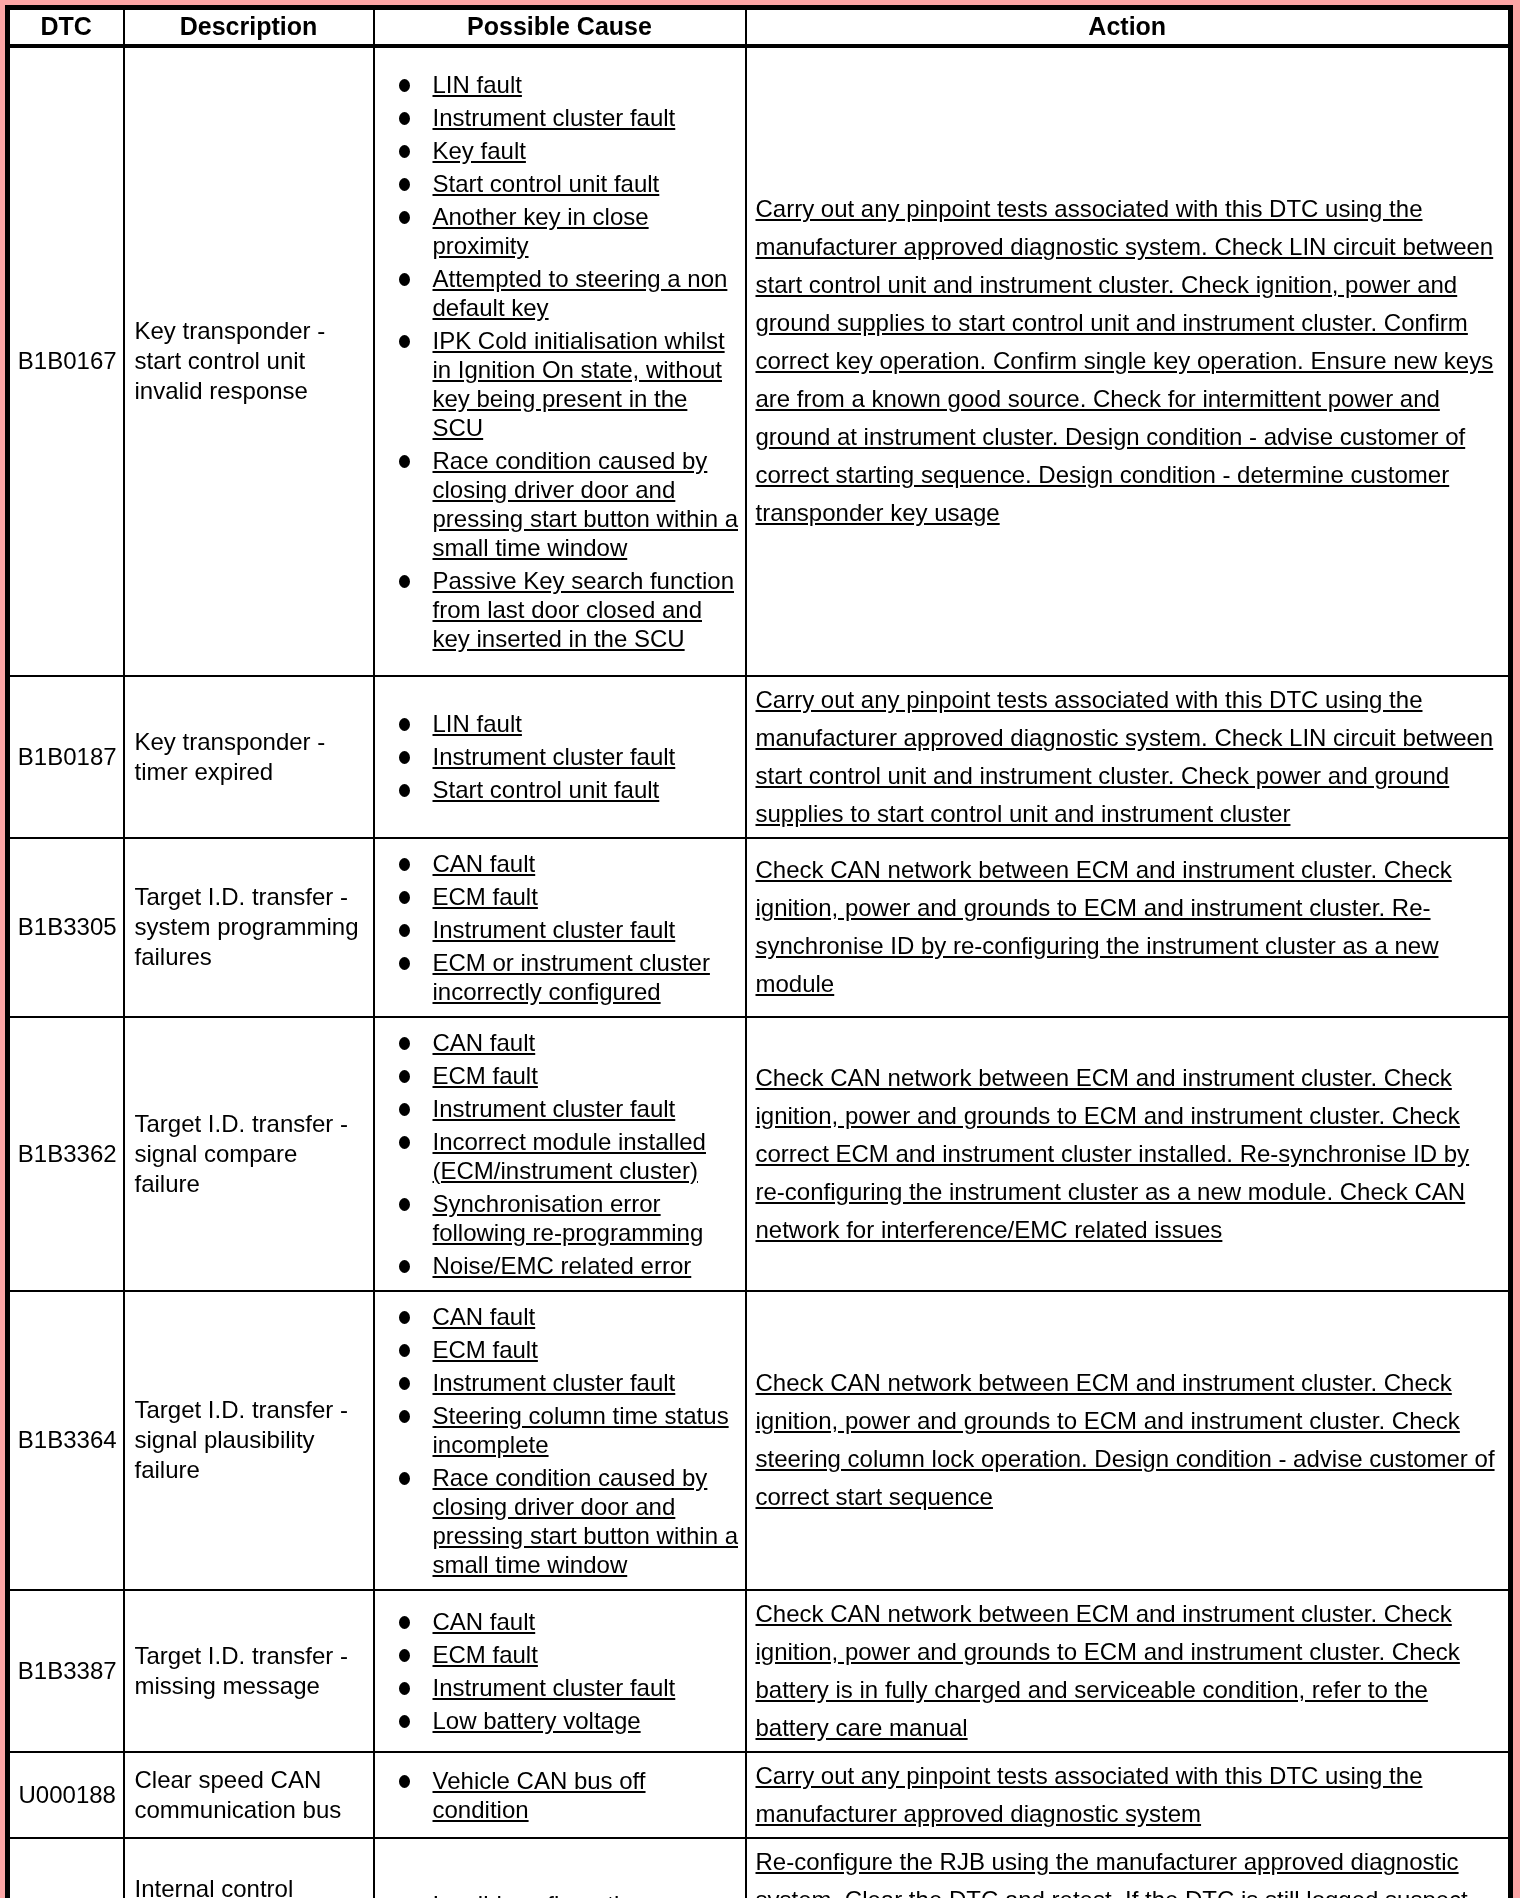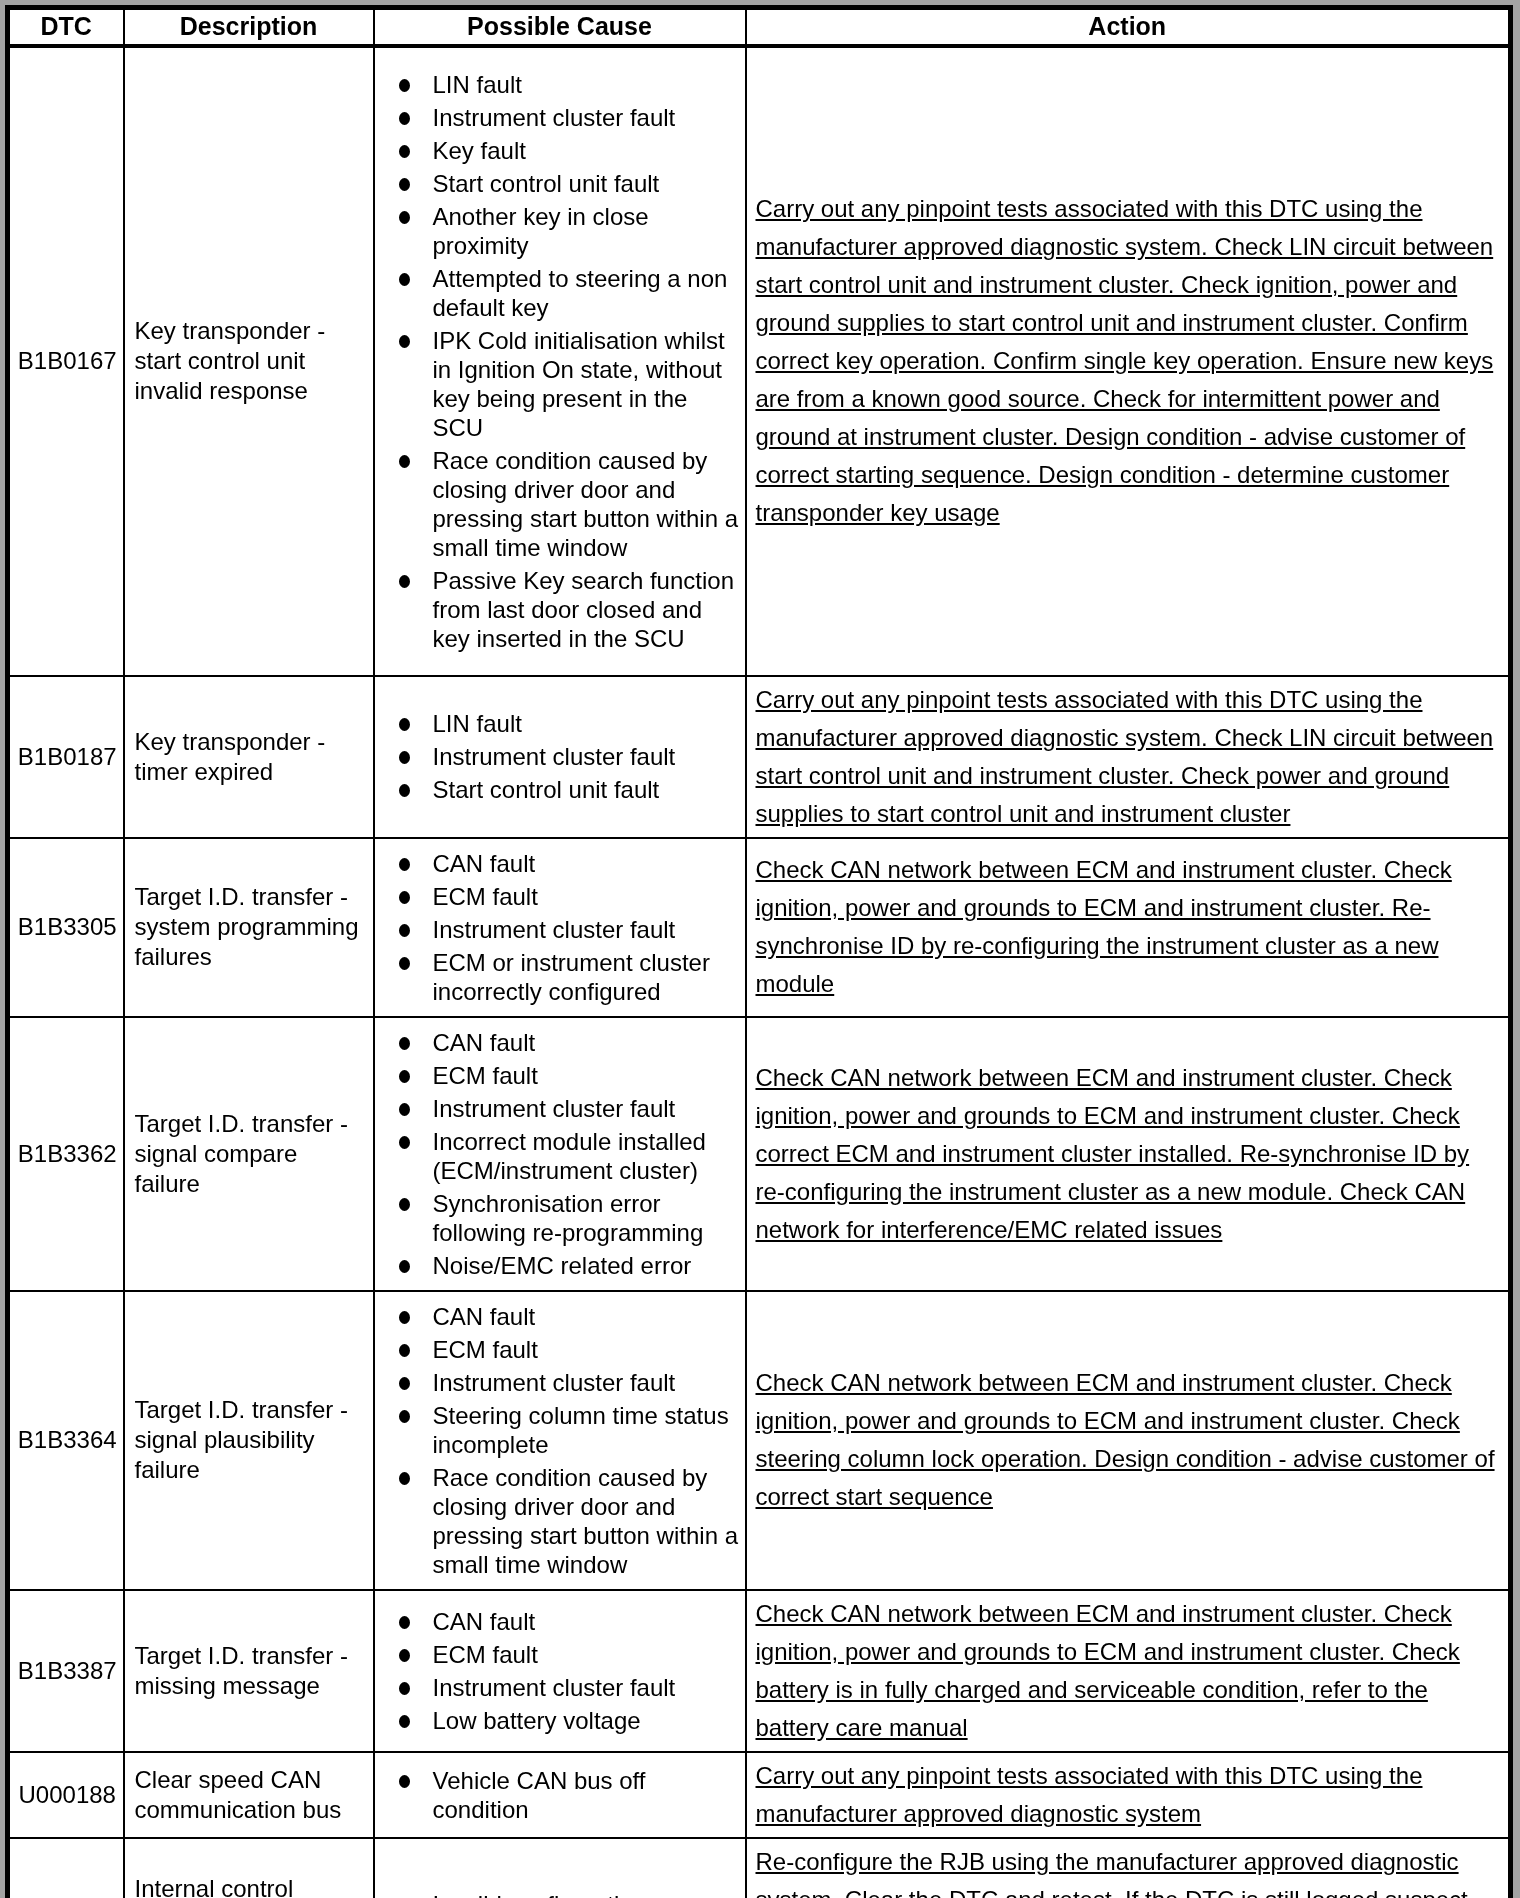--- a/index.html
+++ b/index.html
@@ -7,21 +7,21 @@
     padding: 0;
     background: #ffffff;
     font-family: "Liberation Sans", "DejaVu Sans", sans-serif;
     color: #000000;
   }
   .page {
     width: 1520px;
     height: 1898px;
     box-sizing: border-box;
     padding: 5px;
-    background: #a3a3a3;
+    background: #fca5a5;
   }
   table.dtc-table {
     border-collapse: collapse;
     table-layout: fixed;
     width: 1508px;
     border: 5px solid #000000;
     background: #ffffff;
   }
   col.c-dtc    { width: 116px; }
   col.c-desc   { width: 250px; }
@@ -50,20 +50,21 @@
     line-height: 30px;
   }
   td.causes {
     padding: 6px 6px 6px 0;
   }
   .cause {
     position: relative;
     padding-left: 58px;
     margin: 4px 0;
     line-height: 29px;
+    text-decoration: underline;
   }
   .bullet {
     position: absolute;
     left: 24px;
     top: 9px;
     width: 11px;
     height: 13px;
     border-radius: 50%;
     background: #000000;
   }

